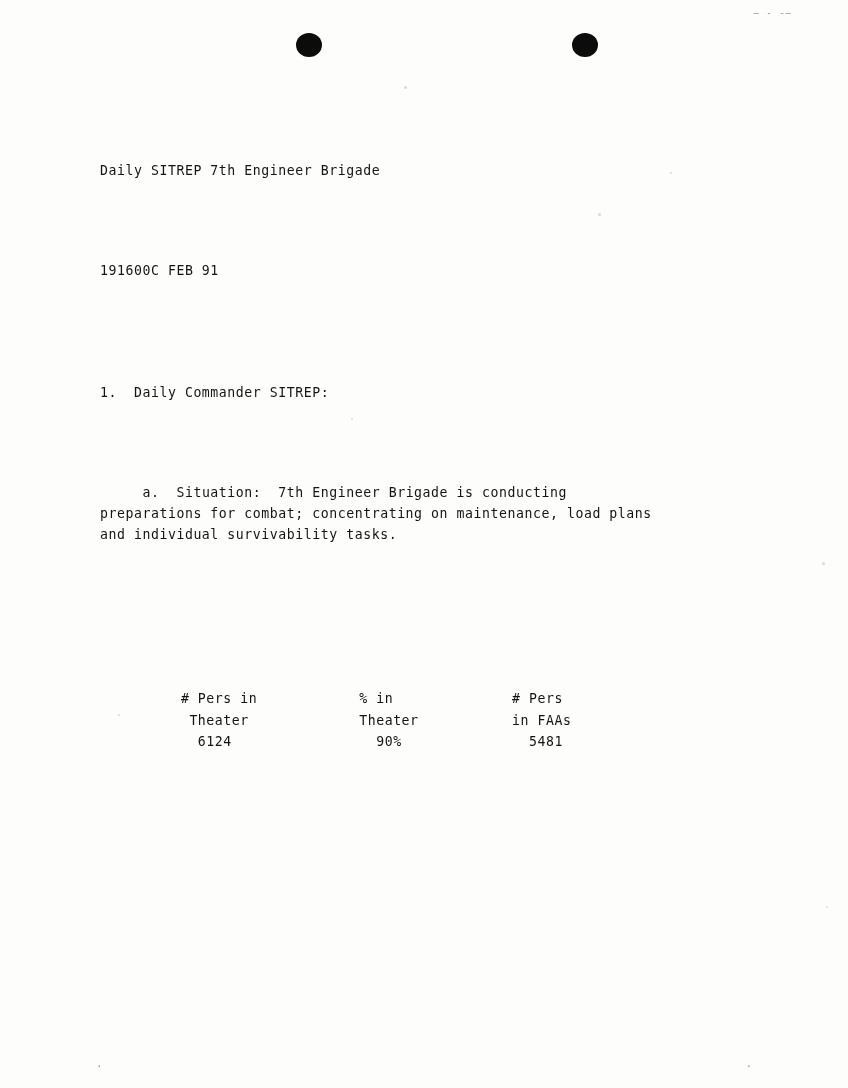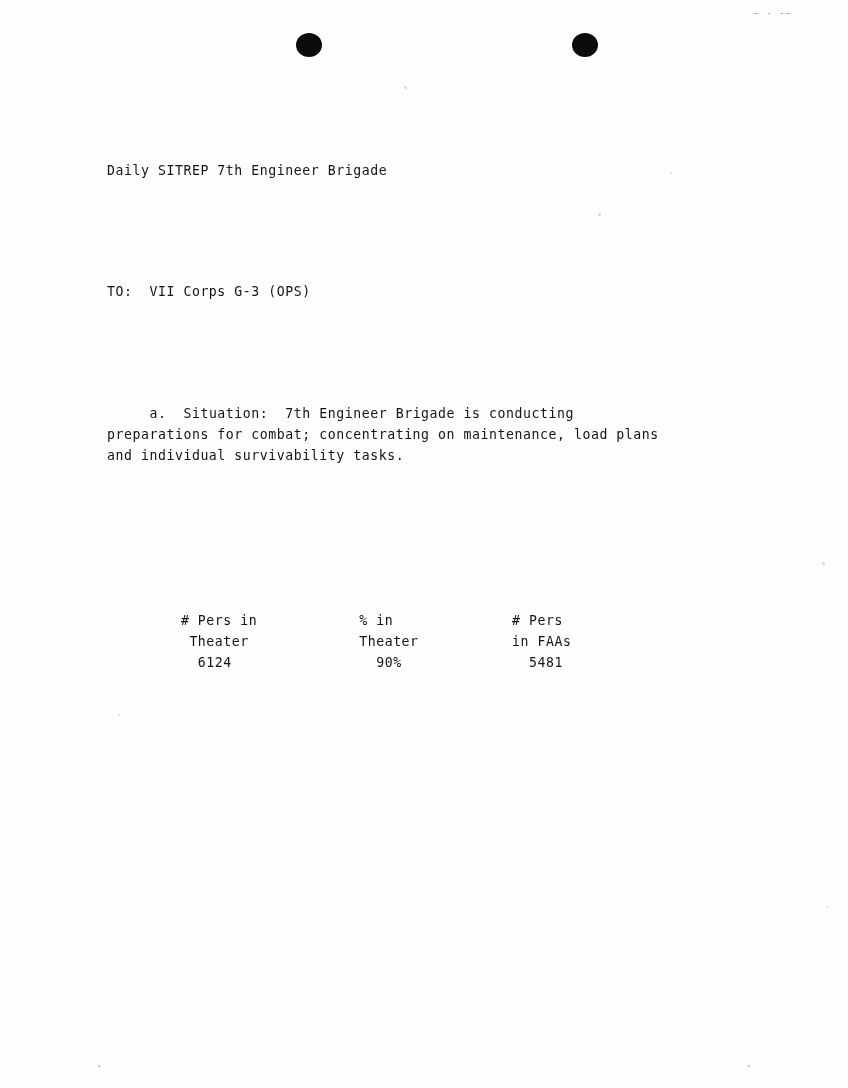--- a/index.html
+++ b/index.html
@@ -53,21 +53,21 @@
     left: 96px;
     top: 96px;
     width: 690px;
     font-size: 13.2px;
     line-height: 21.3px;
     letter-spacing: 0.55px;
     white-space: pre-wrap;
     color: #141414;
   }
   .block {
-    margin: 0 0 15px 11px;
+    margin: 0 0 15px 4px;
     white-space: pre-wrap;
   }
   .tbl {
     white-space: pre;
     margin: 0 0 15px 0;
   }
   .footer-mark {
     position: absolute;
     left: 96px;
     bottom: 18px;
@@ -97,23 +97,24 @@
   <div class="scan-speck" style="left:670px; top:172px; width:2px; height:2px;"></div>
   <div class="scan-speck" style="left:351px; top:418px; width:2px; height:2px;"></div>
   <div class="scan-speck" style="left:822px; top:562px; width:3px; height:3px;"></div>
   <div class="scan-speck" style="left:118px; top:714px; width:2px; height:2px;"></div>
   <div class="scan-speck" style="left:826px; top:906px; width:2px; height:2px;"></div>
 
   <div class="doc-body">
 
     <div class="block">Daily SITREP 7th Engineer Brigade</div>
 
+    <div class="block">191600C FEB 91</div>
 
-    <div class="block">TO:  VII Corps G-3 (OPS)</div>
 
+    <div class="block">1.  Daily Commander SITREP:</div>
 
     <div class="block">     a.  Situation:  7th Engineer Brigade is conducting
 preparations for combat; concentrating on maintenance, load plans
 and individual survivability tasks.</div>
 
 
 
 
     <div class="tbl">          # Pers in            % in              # Pers
            Theater             Theater           in FAAs

